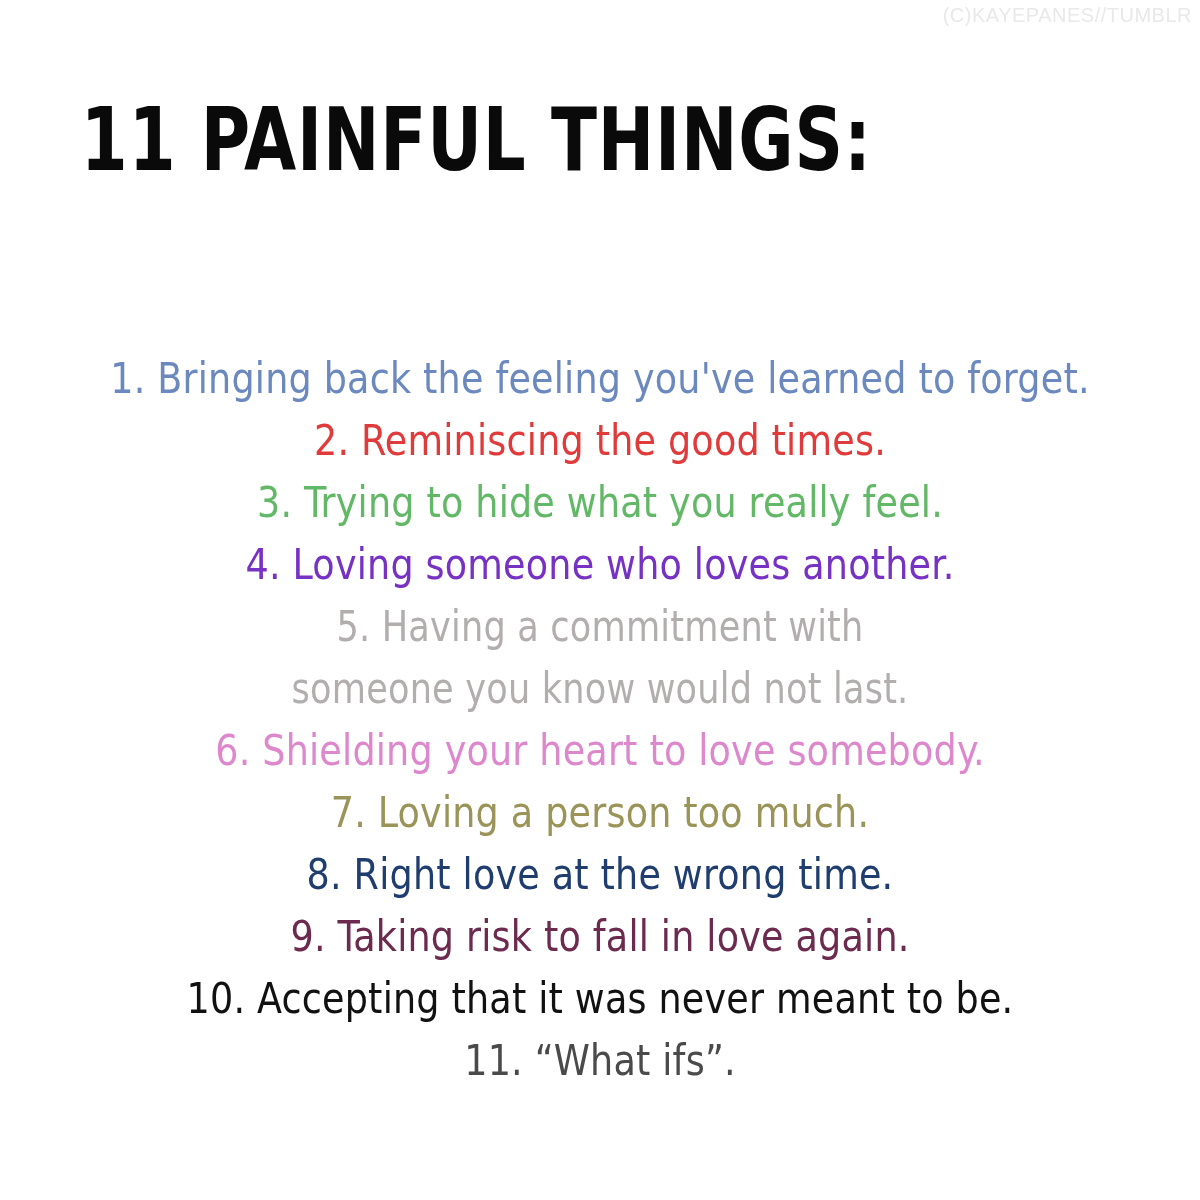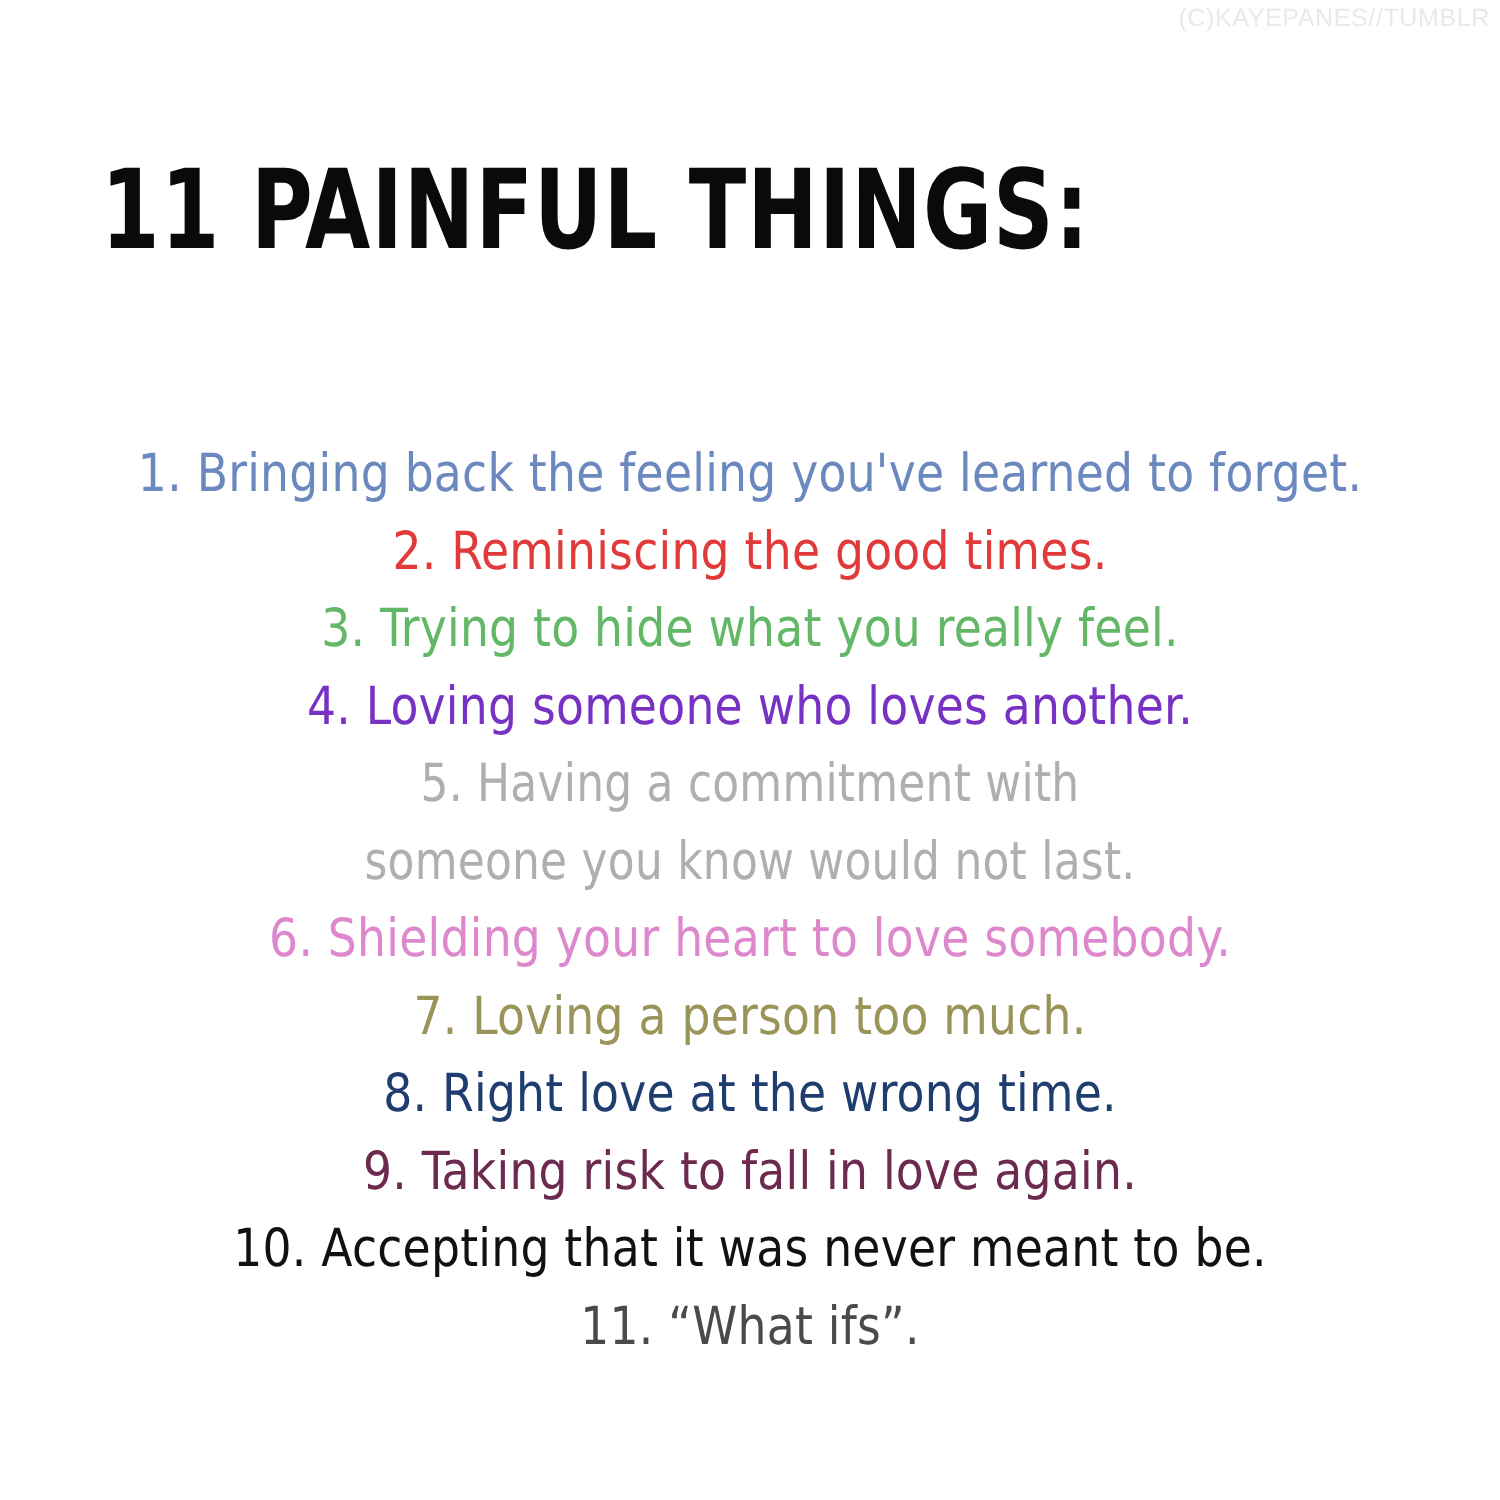--- a/index.html
+++ b/index.html
@@ -34,21 +34,20 @@
     user-select: none;
   }
 
   
   .title-wrap {
     position: absolute;
     top: 96px;
     left: 0;
     width: 952px;
     text-align: center;
-    margin-top: 28px;
   }
   .title {
     display: inline-block;
     font-family: "DejaVu Sans Condensed", "Liberation Sans Narrow", "Liberation Sans", sans-serif;
     font-size: 88px;
     line-height: 1.0;
     font-weight: 700;
     color: #0a0a0a;
     letter-spacing: 1px;
     transform: scaleX(0.86) skewX(-1deg);

